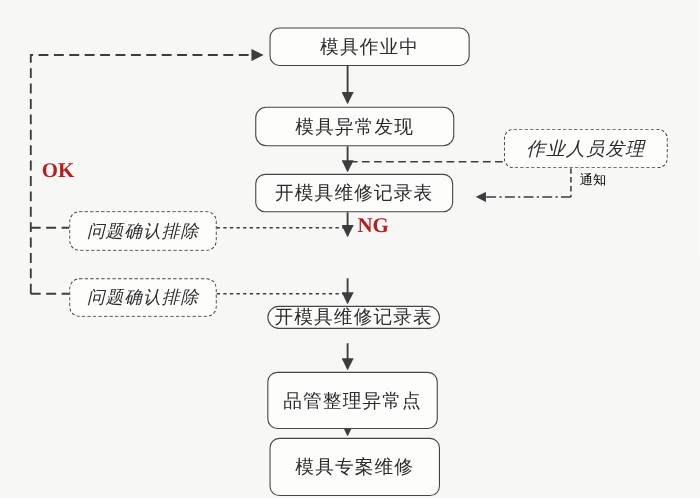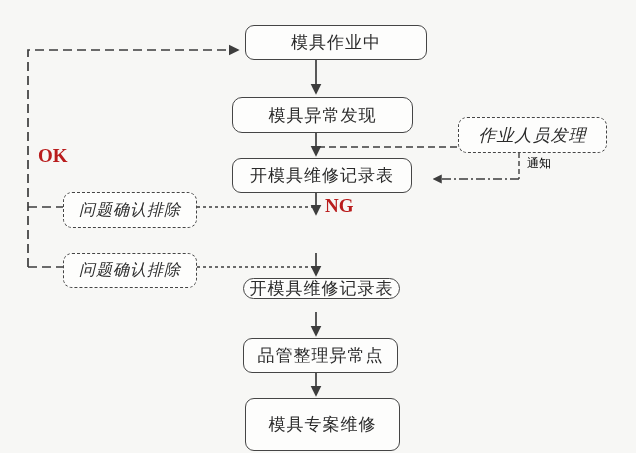--- a/index.html
+++ b/index.html
@@ -94,21 +94,21 @@
 
   <div class="node" style="left:245px; top:25px; width:182px; height:35px;">模具作业中</div>
 
   <div class="node" style="left:232px; top:97px; width:181px; height:36px;border-radius:10px;">模具异常发现</div>
 
   <div class="node" style="left:232px; top:158px; width:180px; height:35px;">开模具维修记录表</div>
 
 
   <div class="node" style="left:243px; top:278px; width:157px; height:21px;border-radius:11px;">开模具维修记录表</div>
 
-  <div class="node" style="left:243px; top:338px; width:155px; height:35px;">品管整理异常点</div>
+  <div class="node" style="left:243px; top:338px; width:155px; height:52px;">品管整理异常点</div>
 
   <div class="node" style="left:245px; top:398px; width:155px; height:53px;">模具专案维修</div>
 
   <div class="node dashed" style="left:63px; top:192px; width:134px; height:36px;">问题确认排除</div>
 
   <div class="node dashed" style="left:63px; top:253px; width:134px; height:35px;">问题确认排除</div>
 
   <div class="node dashed" style="left:458px; top:117px; width:149px; height:36px; font-size:17px;">作业人员发理</div>
 
   <span class="edge-label bold" style="left:38px; top:145px;">OK</span>

